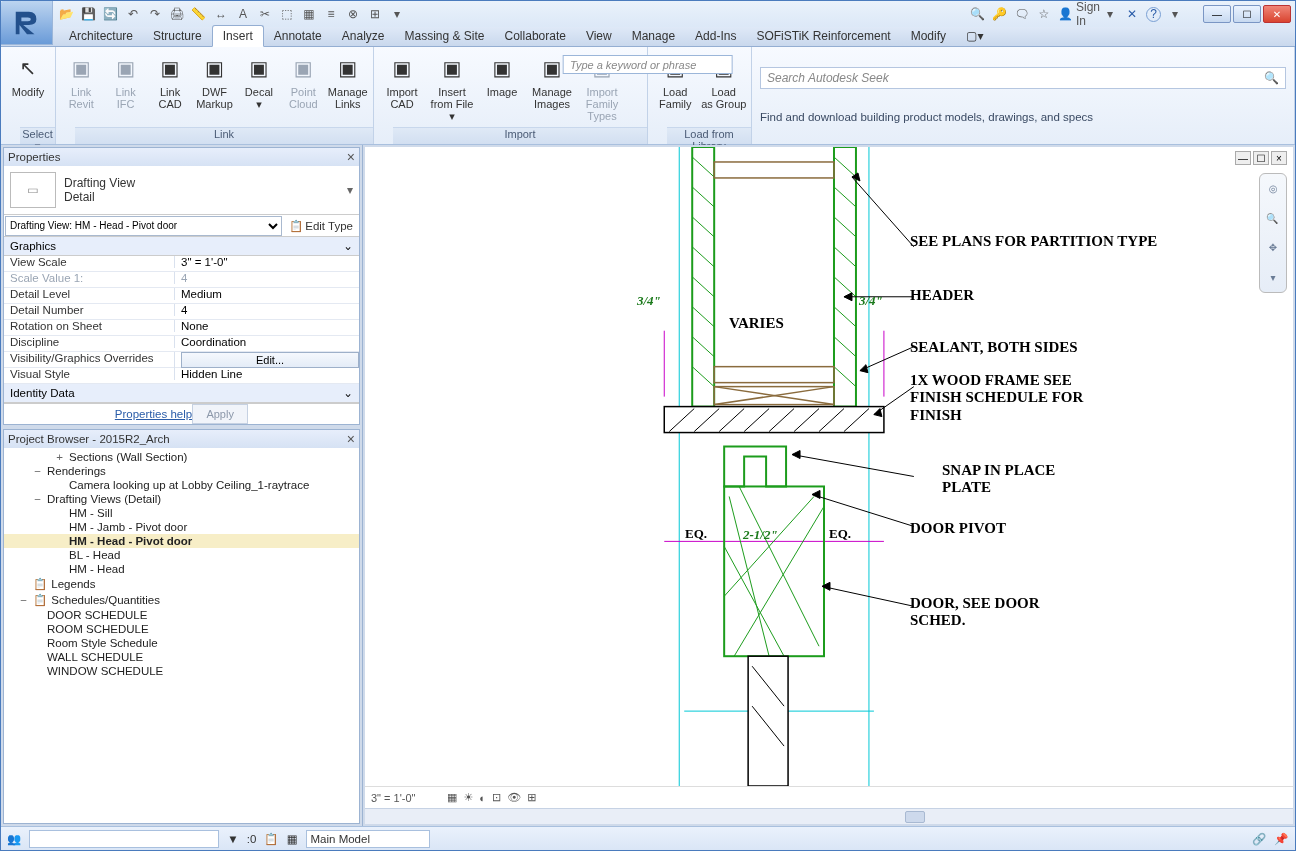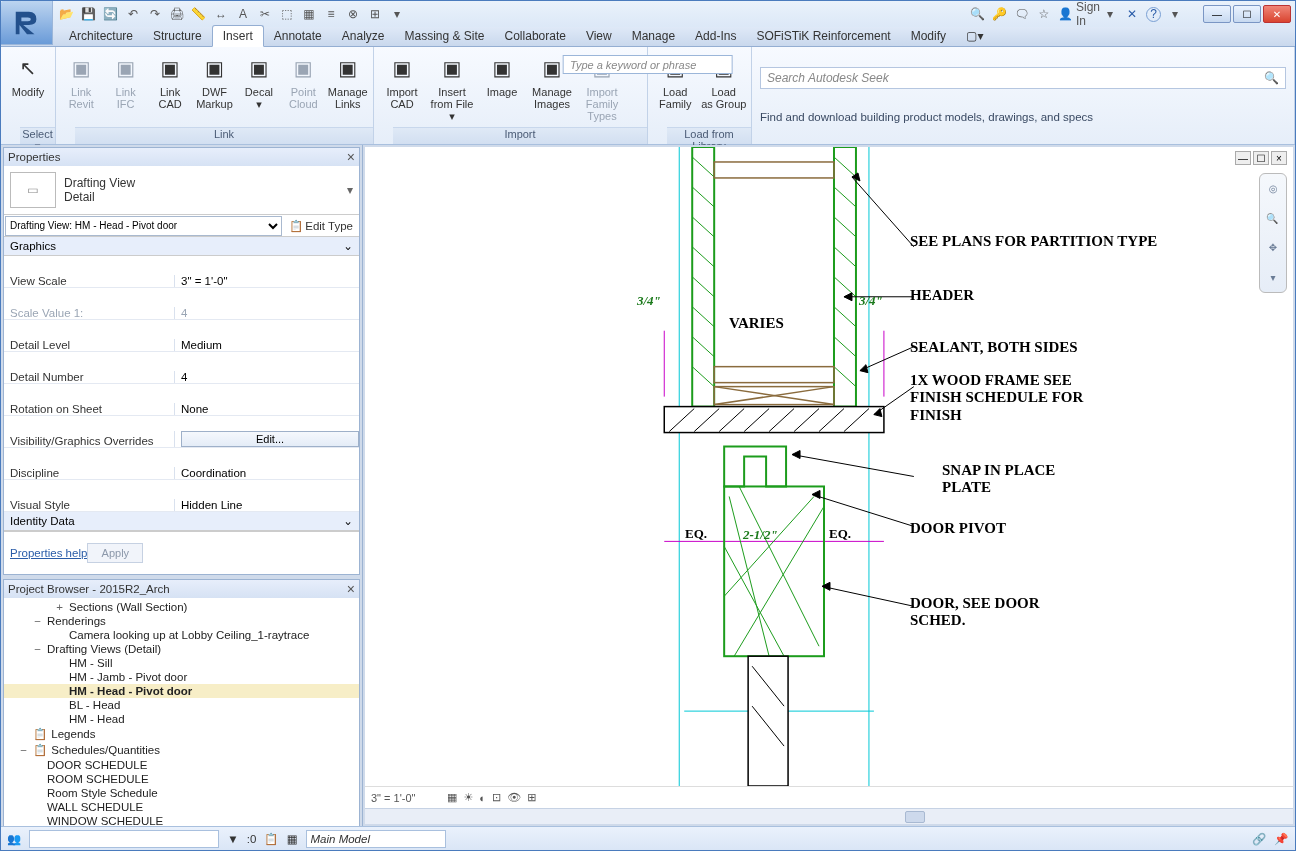--- a/index.html
+++ b/index.html
@@ -46,26 +46,26 @@
   .panel{background:#fff;border:1px solid #9cb3d2;margin:2px;display:flex;flex-direction:column;}
   .panel-hdr{height:18px;background:linear-gradient(#e7eefb,#d6e2f4);display:flex;align-items:center;padding:0 4px;font-size:11.5px;color:#333;position:relative;}
   .panel-hdr .cls{position:absolute;right:4px;font-size:14px;color:#555;}
   .properties .type-sel{display:flex;align-items:center;padding:6px;gap:8px;border-bottom:1px solid #ccc;}
   .thumb{width:46px;height:36px;border:1px solid #bbb;display:flex;align-items:center;justify-content:center;color:#888;}
   .type-text{font-size:12px;color:#333;}
   .propbar{display:flex;align-items:center;border-bottom:1px solid #ccc;height:22px;}
   .propbar select{flex:1;height:20px;font-size:10px;border:1px solid #a9b9cf;background:#fff;margin:1px;}
   .edit-type{font-size:11.5px;padding:2px 6px;display:flex;align-items:center;gap:2px;color:#333;}
   .prop-section-hdr{background:#e7eefb;padding:2px 6px;font-size:11.5px;display:flex;align-items:center;justify-content:space-between;border-bottom:1px solid #ccc;}
-  .prow{display:flex;height:32px;font-size:11.5px;border-bottom:1px solid #e4e9f2;align-items:flex-end;}
+  .prow{display:flex;height:16px;font-size:11.5px;border-bottom:1px solid #e4e9f2;align-items:flex-start;}
   .prow .pname{width:170px;padding-left:6px;color:#333;}
   .prow.disabled .pname, .prow.disabled .pval{color:#9aa5b4;}
   .prow .pval{flex:1;border-left:1px solid #d9e1ee;padding-left:6px;}
   .prow .pval button{width:100%;height:16px;font-size:11px;background:linear-gradient(#f5f8fd,#e4ecf7);border:1px solid #9eb0c9;}
-  .properties .footer{display:flex;justify-content:flex-start;align-items:center;padding:11px 6px;border-top:1px solid #ccc;}
+  .properties .footer{display:flex;justify-content:center;align-items:center;padding:0 6px;border-top:1px solid #ccc;}
   .properties .footer a{color:#2a5ca8;text-decoration:underline;font-size:11.5px;}
   .properties .footer button{width:56px;height:20px;font-size:11px;color:#8c98aa;background:#f1f4fa;border:1px solid #c6d1e2;}
 
   .browser{flex:1;}
   .tree{font-size:11.5px;padding:2px 0;color:#222;overflow:auto;flex:1;}
   .tnode{padding:1px 0 1px 14px;white-space:nowrap;display:flex;align-items:center;gap:4px;}
   .tnode .exp{width:11px;text-align:center;color:#666;display:inline-block;}
   .tnode.lvl1{padding-left:28px;}
   .tnode.lvl2{padding-left:50px;}
   .tnode.sel{background:#f7eec7;font-weight:bold;}
@@ -293,26 +293,26 @@
             </div>
             <div class="prow">
               <div class="pname">Detail Number</div>
               <div class="pval">4</div>
             </div>
             <div class="prow">
               <div class="pname">Rotation on Sheet</div>
               <div class="pval">None</div>
             </div>
             <div class="prow">
+              <div class="pname">Discipline</div>
+              <div class="pval">Coordination</div>
+            </div>
+            <div class="prow">
               <div class="pname">Visibility/Graphics Overrides</div>
               <div class="pval"><button>Edit...</button></div>
-            </div>
-            <div class="prow">
-              <div class="pname">Discipline</div>
-              <div class="pval">Coordination</div>
             </div>
             <div class="prow">
               <div class="pname">Visual Style</div>
               <div class="pval">Hidden Line</div>
             </div>
             <div class="prop-section-hdr">
               <span>Identity Data</span>
               <span>⌄</span>
             </div>
           </div>
@@ -534,18 +534,18 @@
     </div>
   </div>
 
   <div class="status">
     <span>👥</span>
     <span class="field" style="width:190px;"></span>
     <span>▼</span>
     <span>:0</span>
     <span>📋</span>
     <span>▦</span>
-    <span class="field" style="width:140px;font-style:italic;">Main Model</span>
+    <span class="field" style="width:124px;">Main Model</span>
     <span style="flex:1"></span>
     <span>🔗</span>
     <span>📌</span>
   </div>
 </div>
 
 </body></html>

